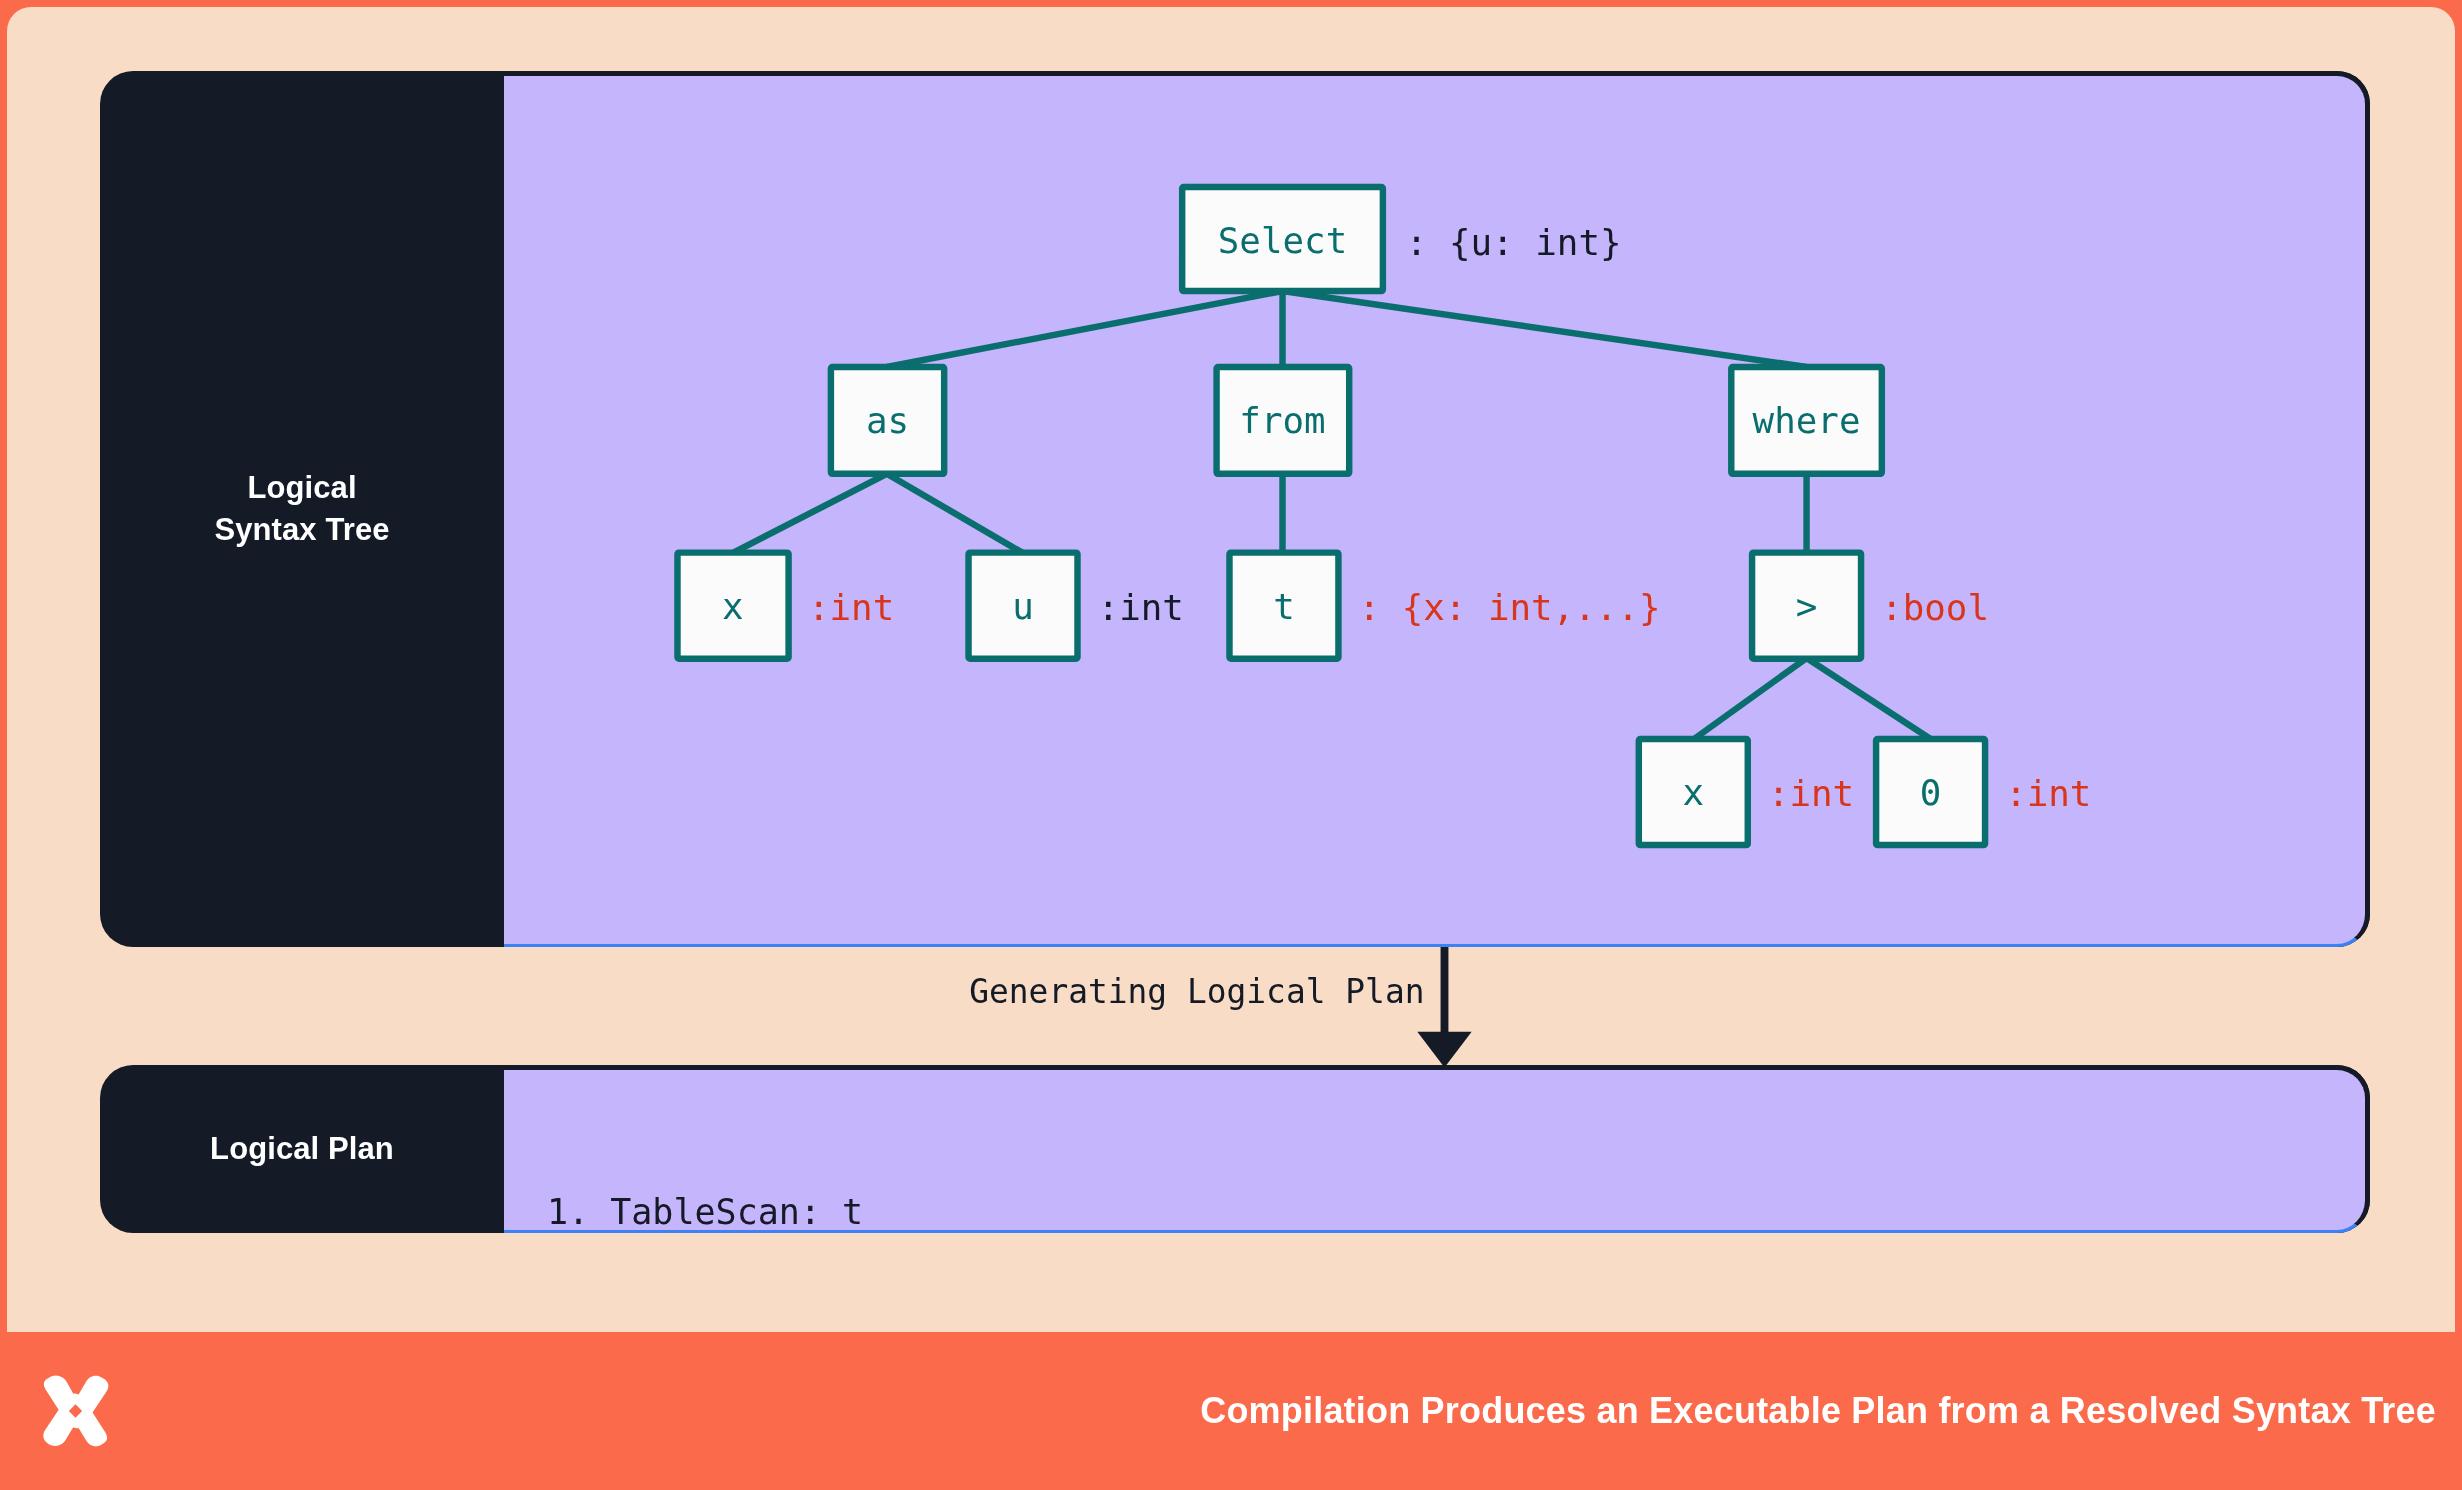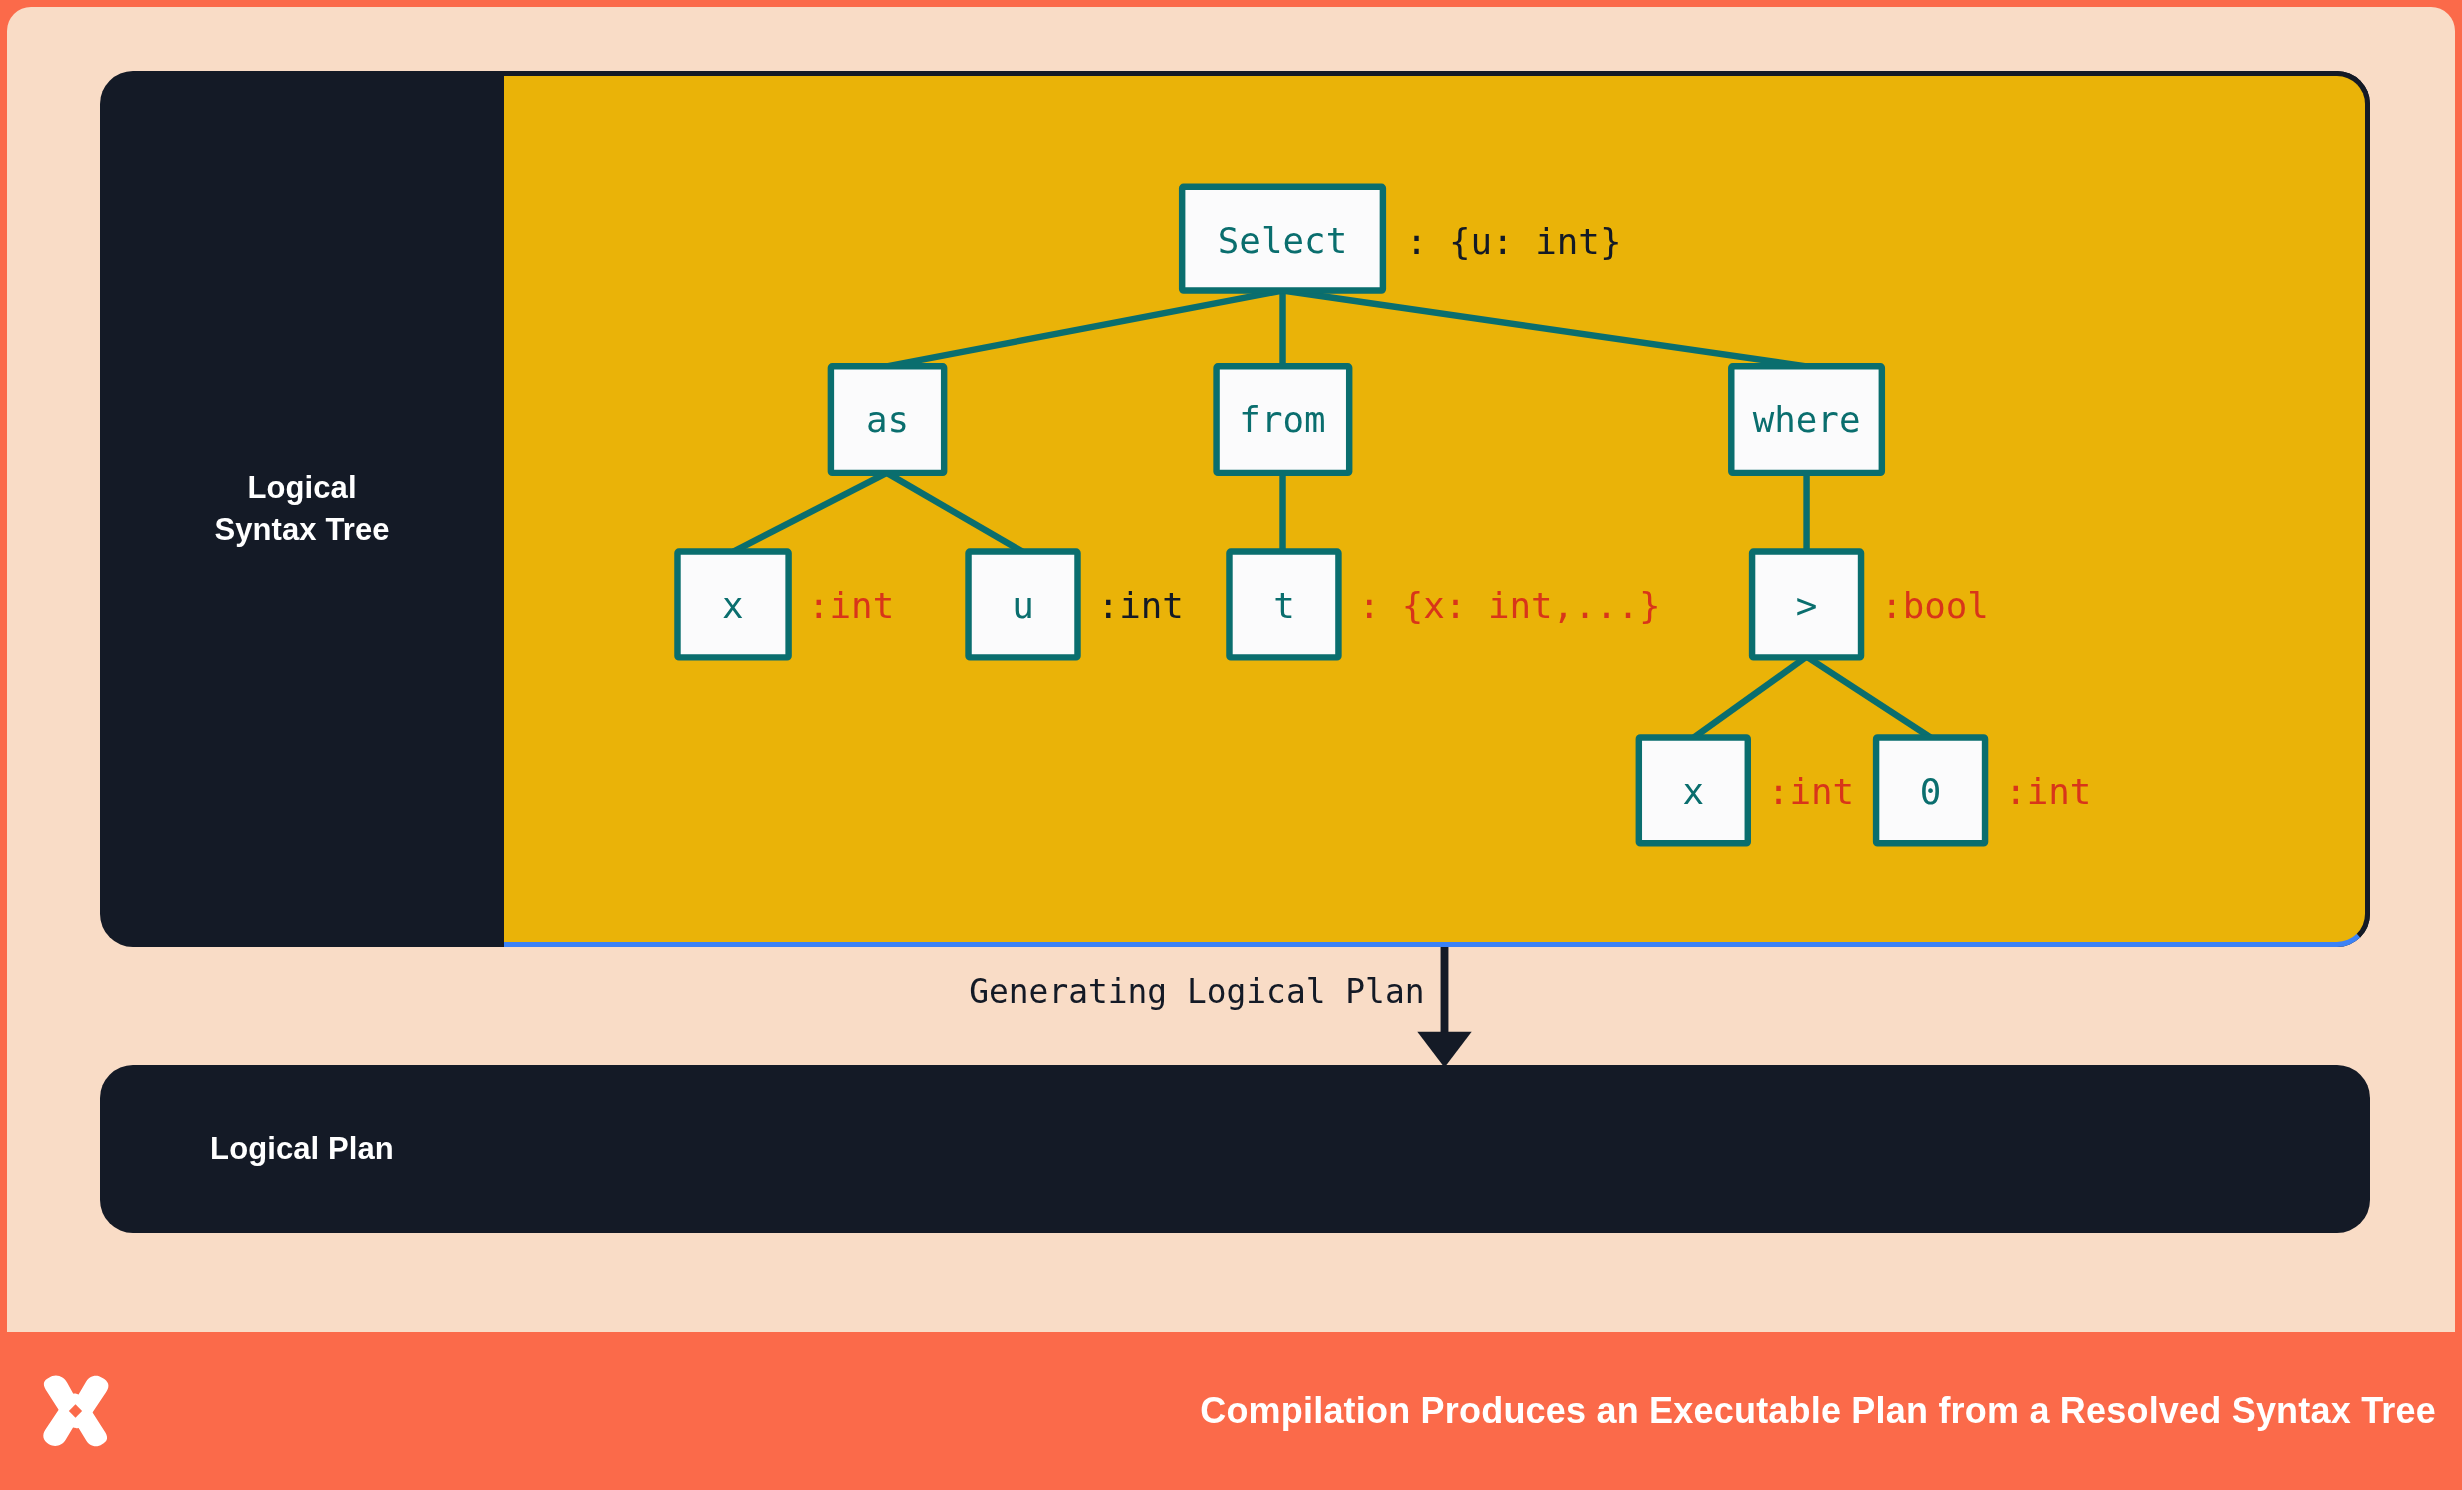--- a/index.html
+++ b/index.html
@@ -47,24 +47,24 @@
     color: #FFFFFF;
     font-weight: bold;
     text-align: center;
     line-height: 1.35;
     letter-spacing: 0.1px;
   }
   .card-body {
     position: absolute;
     top: 0;
     height: 100%;
-    background: #eab308;
+    background: #c4b5fd;
     border-top: 5px solid #141A26;
     border-right: 5px solid #141A26;
-    border-bottom: 5px solid #3b82f6;
+    border-bottom: 3px solid #3b82f6;
     border-radius: 0 33px 33px 0;
     overflow: hidden;
   }
 
   
   #card-trees { left: 100px; top: 71px; width: 2270px; width: 2270px; height: 876px; }
   #card-trees .card-label { width: 404px; font-size: 31px; }
   #card-trees .card-body  { left: 404px; width: 1866px; }
 
   
@@ -265,20 +265,27 @@
     <svg viewBox="0 0 800 170" preserveAspectRatio="none">
       <text class="arrow-label" x="672" y="62">Generating Logical Plan</text>
       <line x1="700" y1="0" x2="700" y2="128" stroke="#141A26" stroke-width="11"></line>
       <polygon points="662,118 738,118 700,168" fill="#141A26"></polygon>
     </svg>
   </div>
 
   <div class="card" id="card-plan">
     <div class="card-label">
       <span>Logical Plan</span>
+    </div>
+    <div class="card-body">
+      <div id="plan-list">
+        <div>1. TableScan: t</div>
+        
+        
+      </div>
     </div>
   </div>
 
   <div id="footer">
     <svg id="brand-logo" viewBox="0 0 100 100">
       <g fill="#FFFFFF">
         <path d="M18 10 C26 4 36 8 40 16 L60 52 C64 60 58 70 50 70 C44 70 40 66 37 60 L14 24 C10 17 12 13 18 10 Z"></path>
         <path d="M82 10 C90 14 92 20 87 27 L63 63 C59 70 53 73 47 69 C40 65 38 57 42 50 L62 16 C66 8 75 5 82 10 Z"></path>
         <path d="M18 90 C11 86 9 79 14 72 L38 36 C42 29 49 27 55 31 C61 35 63 43 59 50 L38 85 C34 92 25 94 18 90 Z"></path>
         <path d="M82 90 C75 95 66 92 62 84 L40 48 C36 40 42 30 50 30 C56 30 60 34 63 40 L86 76 C90 83 88 87 82 90 Z"></path>

